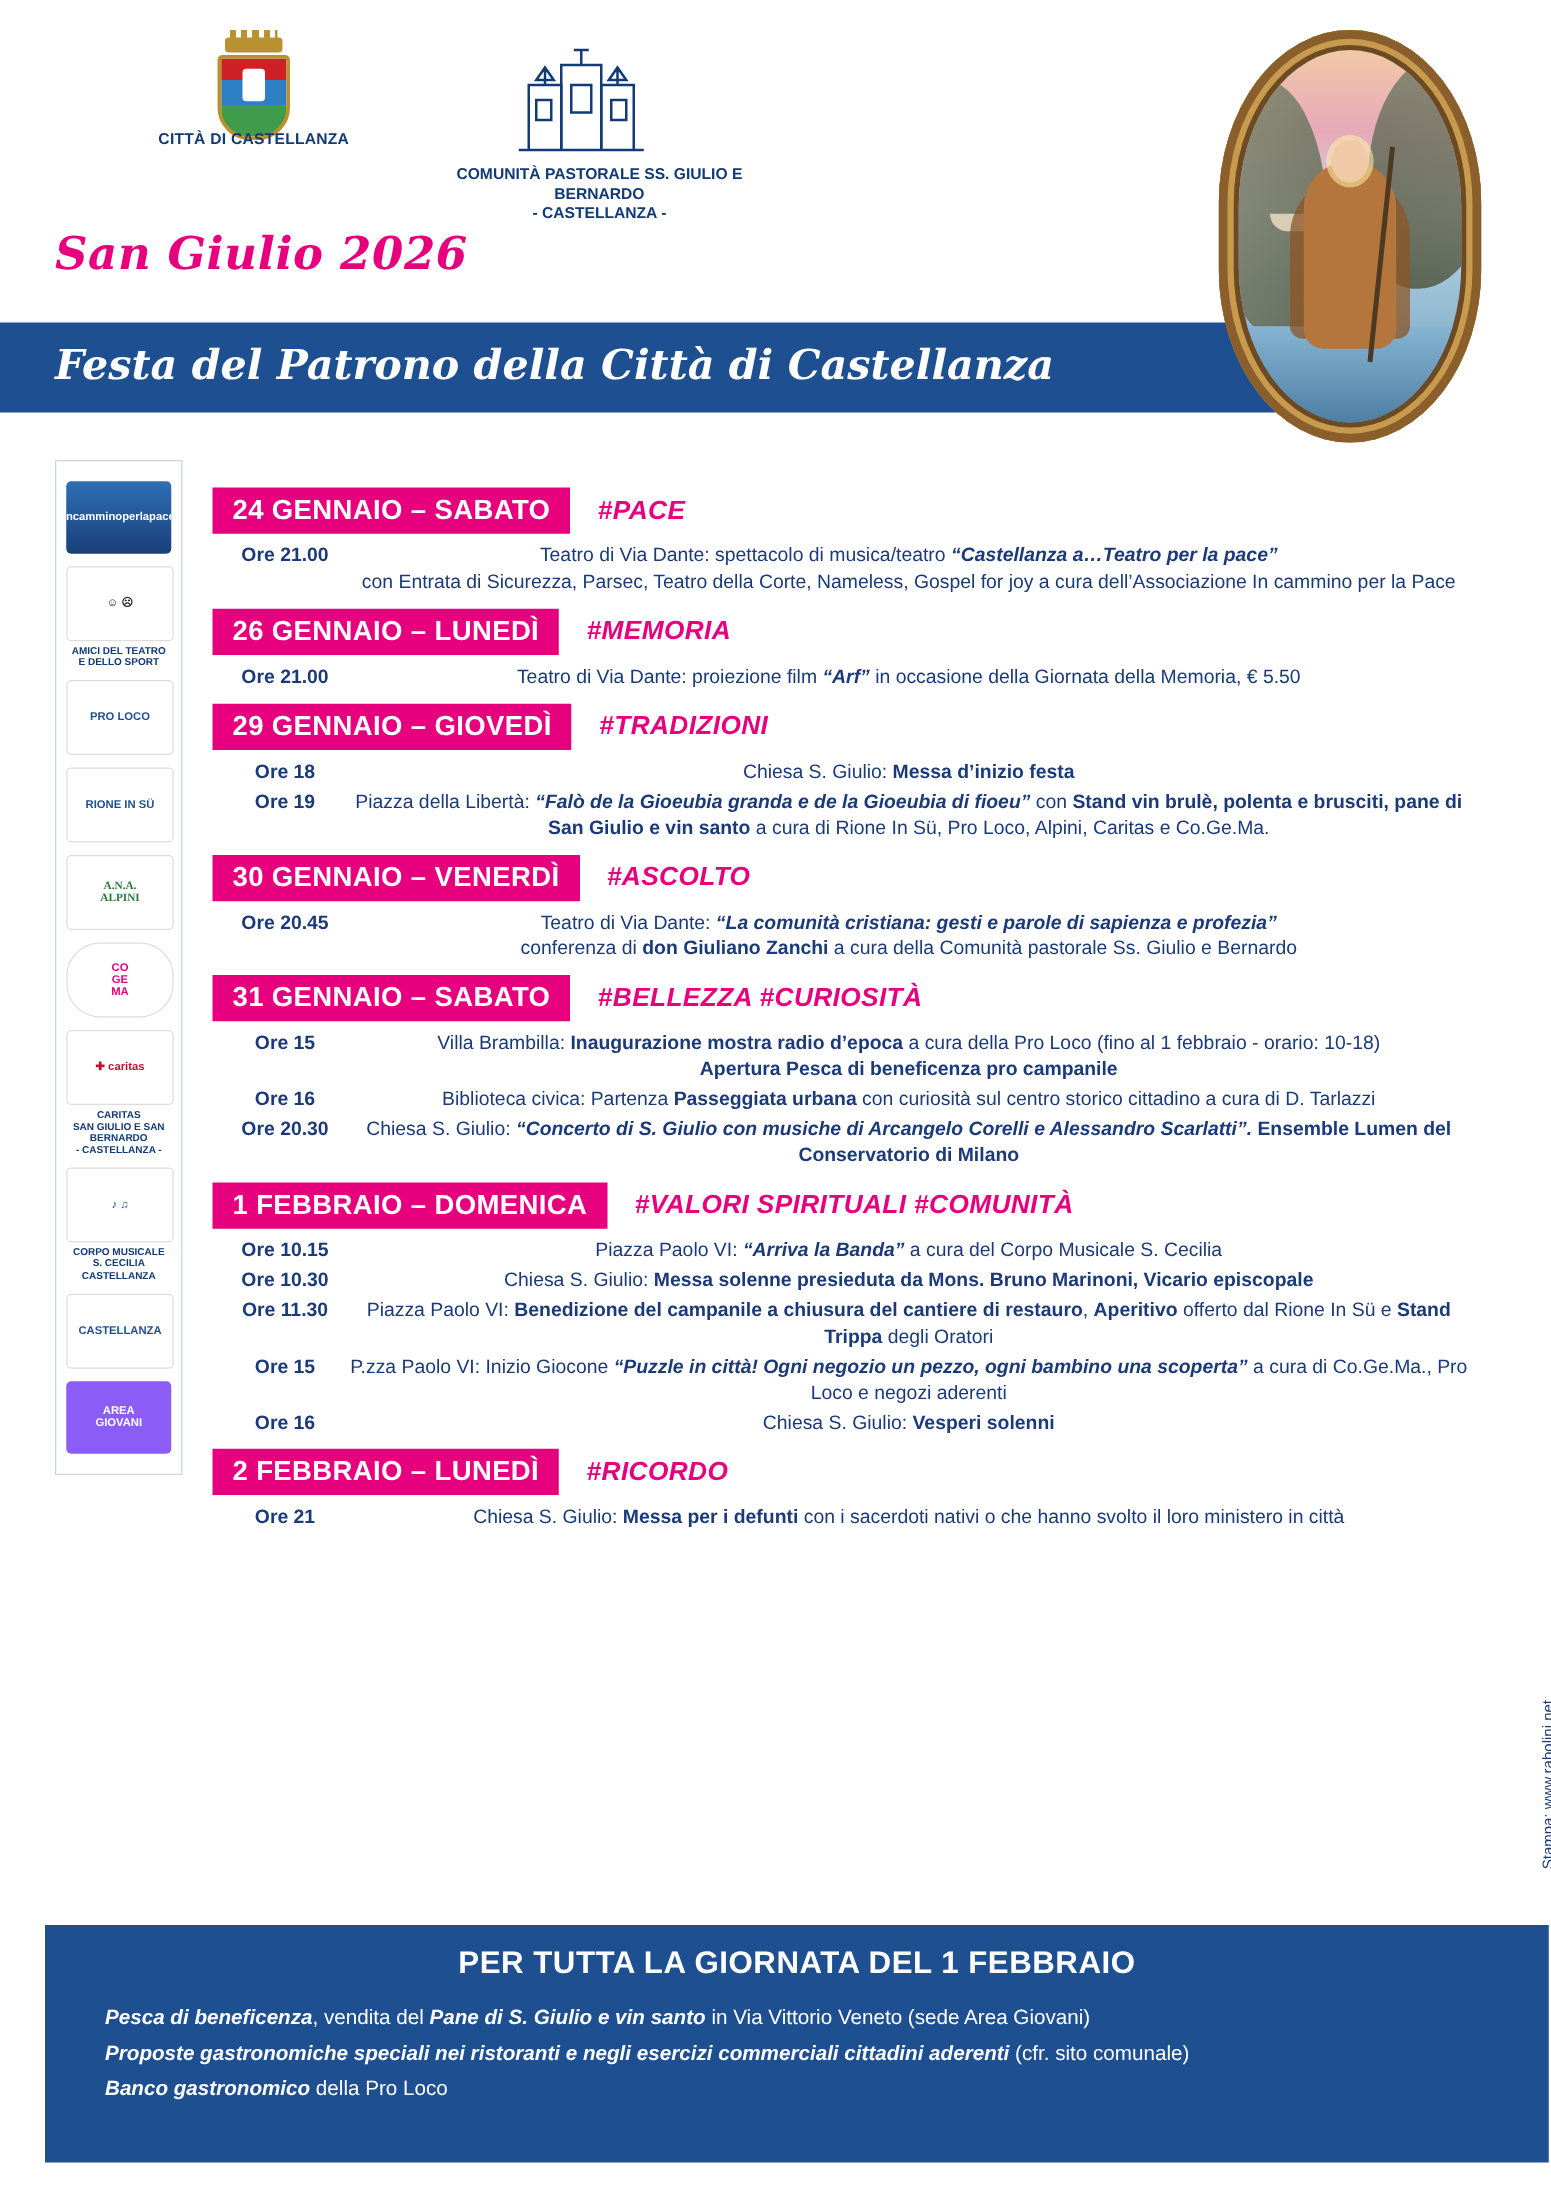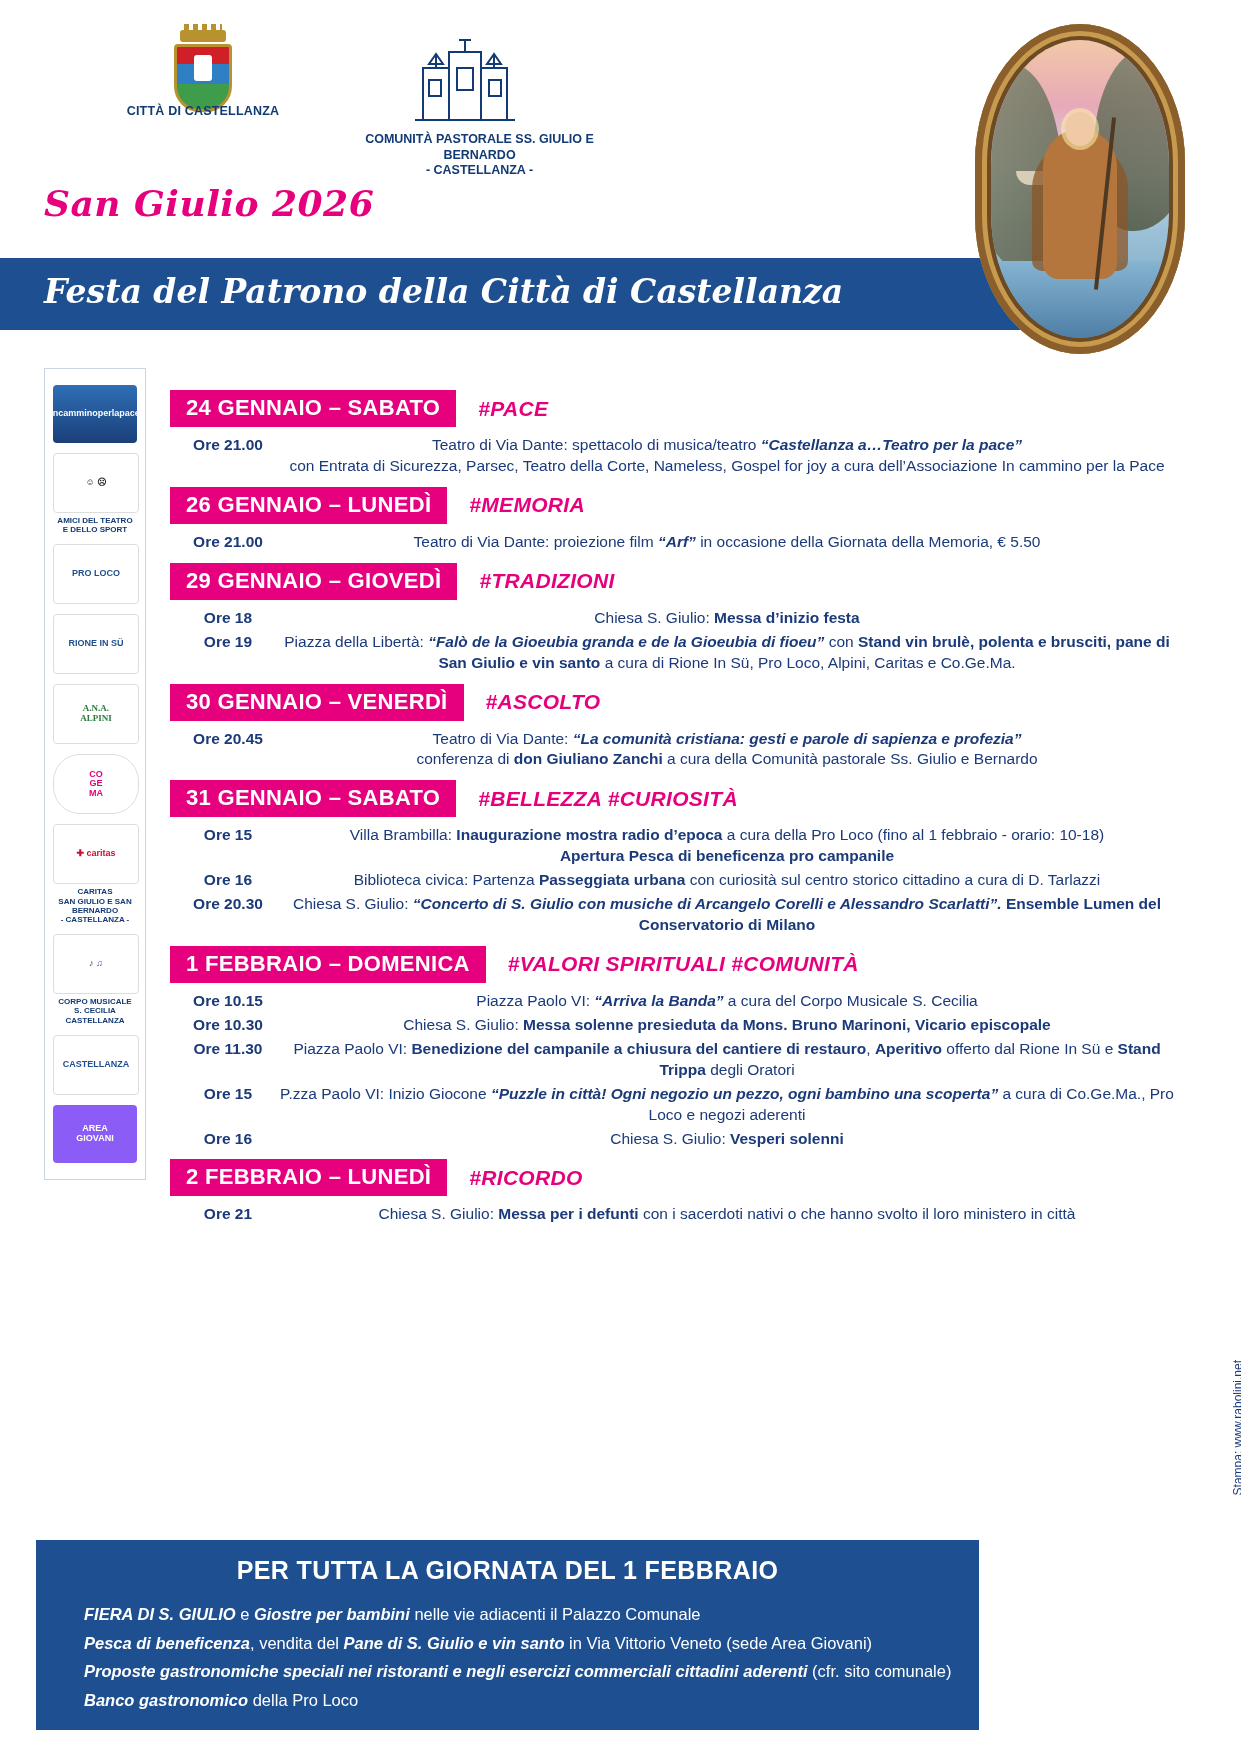--- a/index.html
+++ b/index.html
@@ -164,21 +164,21 @@
     color:#e6007e;font-weight:bold;font-style:italic;font-size:21px;letter-spacing:.3px;
   }
   .ev{display:flex;align-items:flex-start;margin:3px 0 3px 0;font-size:15.5px;line-height:1.35;text-align:center;}
   .ev-time{width:92px;flex:0 0 92px;font-weight:bold;color:#1b3a7a;padding-left:12px;}
   .ev-text{flex:1;color:#1b3a7a;}
   .ev-text b{font-weight:bold;}
   .ev-text i{font-style:italic;}
 
   
   .footer{
-    position:absolute;left:36px;top:1540px;width:943px;height:190px;
+    position:absolute;left:36px;top:1540px;width:1203px;height:190px;
     background:#1e4f91;color:#ffffff;
   }
   .footer-title{
     text-align:center;font-weight:bold;font-size:25px;letter-spacing:.4px;margin-top:16px;
   }
   .footer-lines{margin:16px 0 0 48px;font-size:16.5px;line-height:1.62;}
   .footer-lines div{margin-bottom:2px;}
 
   .print-credit{
     position:absolute;right:10px;top:1360px;
@@ -374,21 +374,20 @@
         <div class="ev">
           <div class="ev-time">Ore 21</div>
           <div class="ev-text">Chiesa S. Giulio: <b>Messa per i defunti</b> con i sacerdoti nativi o che hanno svolto il loro ministero in città</div>
         </div>
       </div>
     </div>
 
   <div class="footer">
     <div class="footer-title">PER TUTTA LA GIORNATA DEL 1 FEBBRAIO</div>
     <div class="footer-lines">
-        <div><i><b>FIERA DI S. GIULIO</b></i> e <i><b>Giostre per bambini</b></i> nelle vie adiacenti il Palazzo Comunale</div>
         <div><i><b>Pesca di beneficenza</b></i>, vendita del <i><b>Pane di S. Giulio e vin santo</b></i> in Via Vittorio Veneto (sede Area Giovani)</div>
         <div><i><b>Proposte gastronomiche speciali nei ristoranti e negli esercizi commerciali cittadini aderenti</b></i> (cfr. sito comunale)</div>
         <div><i><b>Banco gastronomico</b></i> della Pro Loco</div>
       </div>
   </div>
 
   <div class="print-credit">Stampa: www.rabolini.net</div>
 </div>
 
 </body></html>

